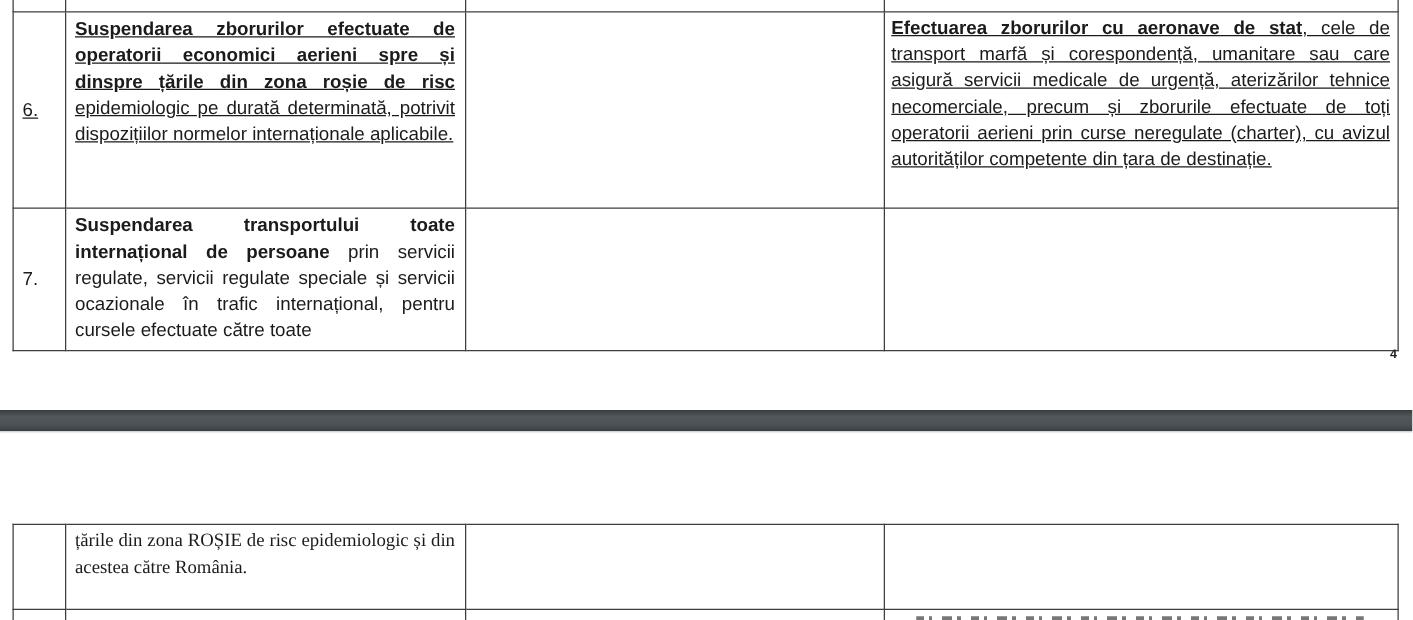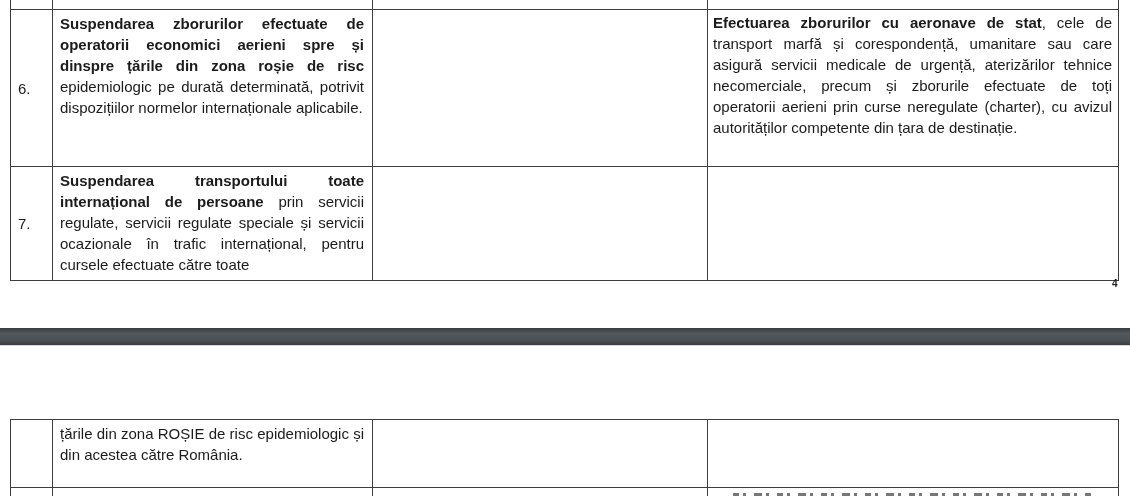--- a/index.html
+++ b/index.html
@@ -27,33 +27,33 @@
   col.c-measure{width:320px;}
   col.c-mid{width:335px;}
   col.c-exc{width:411px;}
   td.num{vertical-align:middle;padding:0 2px 0 7px;text-align:left;}
   td.measure{padding:3px 8px 0 7px;text-align:justify;}
   td.exc{padding:2px 6px 0 5px;text-align:justify;margin-top:36px;}
   td.mid{padding:0;}
   b{font-weight:700;}
   #table-page4{top:-2px;}
   #table-page4 tr.sliver td{height:8px;border-top:none;}
-  #table-page4 tr.row6 td{height:153px;}
+  #table-page4 tr.row6 td{height:153px;text-decoration:underline;}
   #table-page4 tr.row7 td{height:110px;}
   #page-number-4{
     position:absolute;left:1112px;top:278px;width:14px;
     font-size:10px;font-weight:700;color:#222;text-align:left;
   }
   #page-break{
     position:absolute;left:0;top:328px;width:1130px;height:17px;
     background:linear-gradient(#353b3e,#51575a 30%,#4c5255 70%,#383e41);
     border-bottom:1px solid #d7d7d7;
   }
   #table-page5{top:419px;}
-  #table-page5 tr.rowA td{height:64px;}
+  #table-page5 tr.rowA td{height:64px;font-family:Liberation Serif, serif;}
   #table-page5 tr.sliver-bottom td{height:40px;}
   .letter-tops{
     height:4px;margin:3px 10px 0 20px;width:358px;opacity:.75;
     background:
       repeating-linear-gradient(90deg,
         #4a4a4a 0 6px, transparent 6px 10px,
         #4a4a4a 10px 13px, transparent 13px 21px,
         #4a4a4a 21px 29px, transparent 29px 33px,
         #4a4a4a 33px 36px, transparent 36px 44px);
   }

